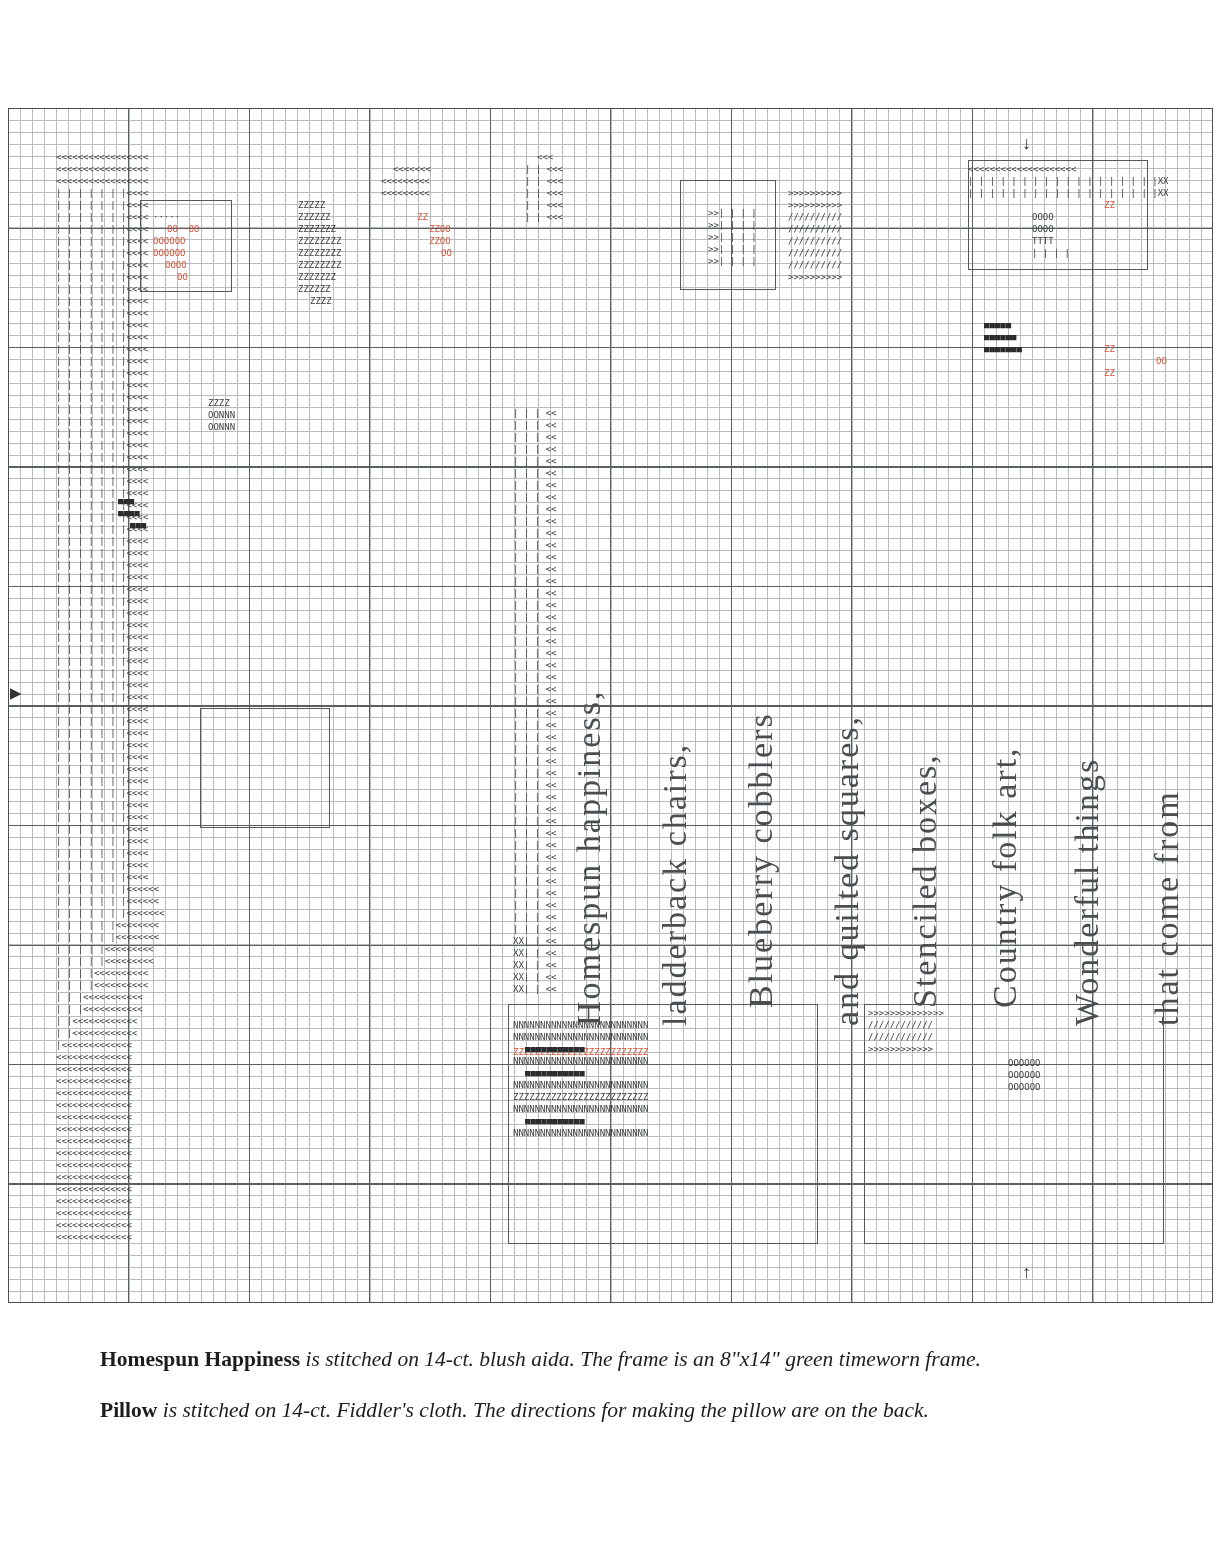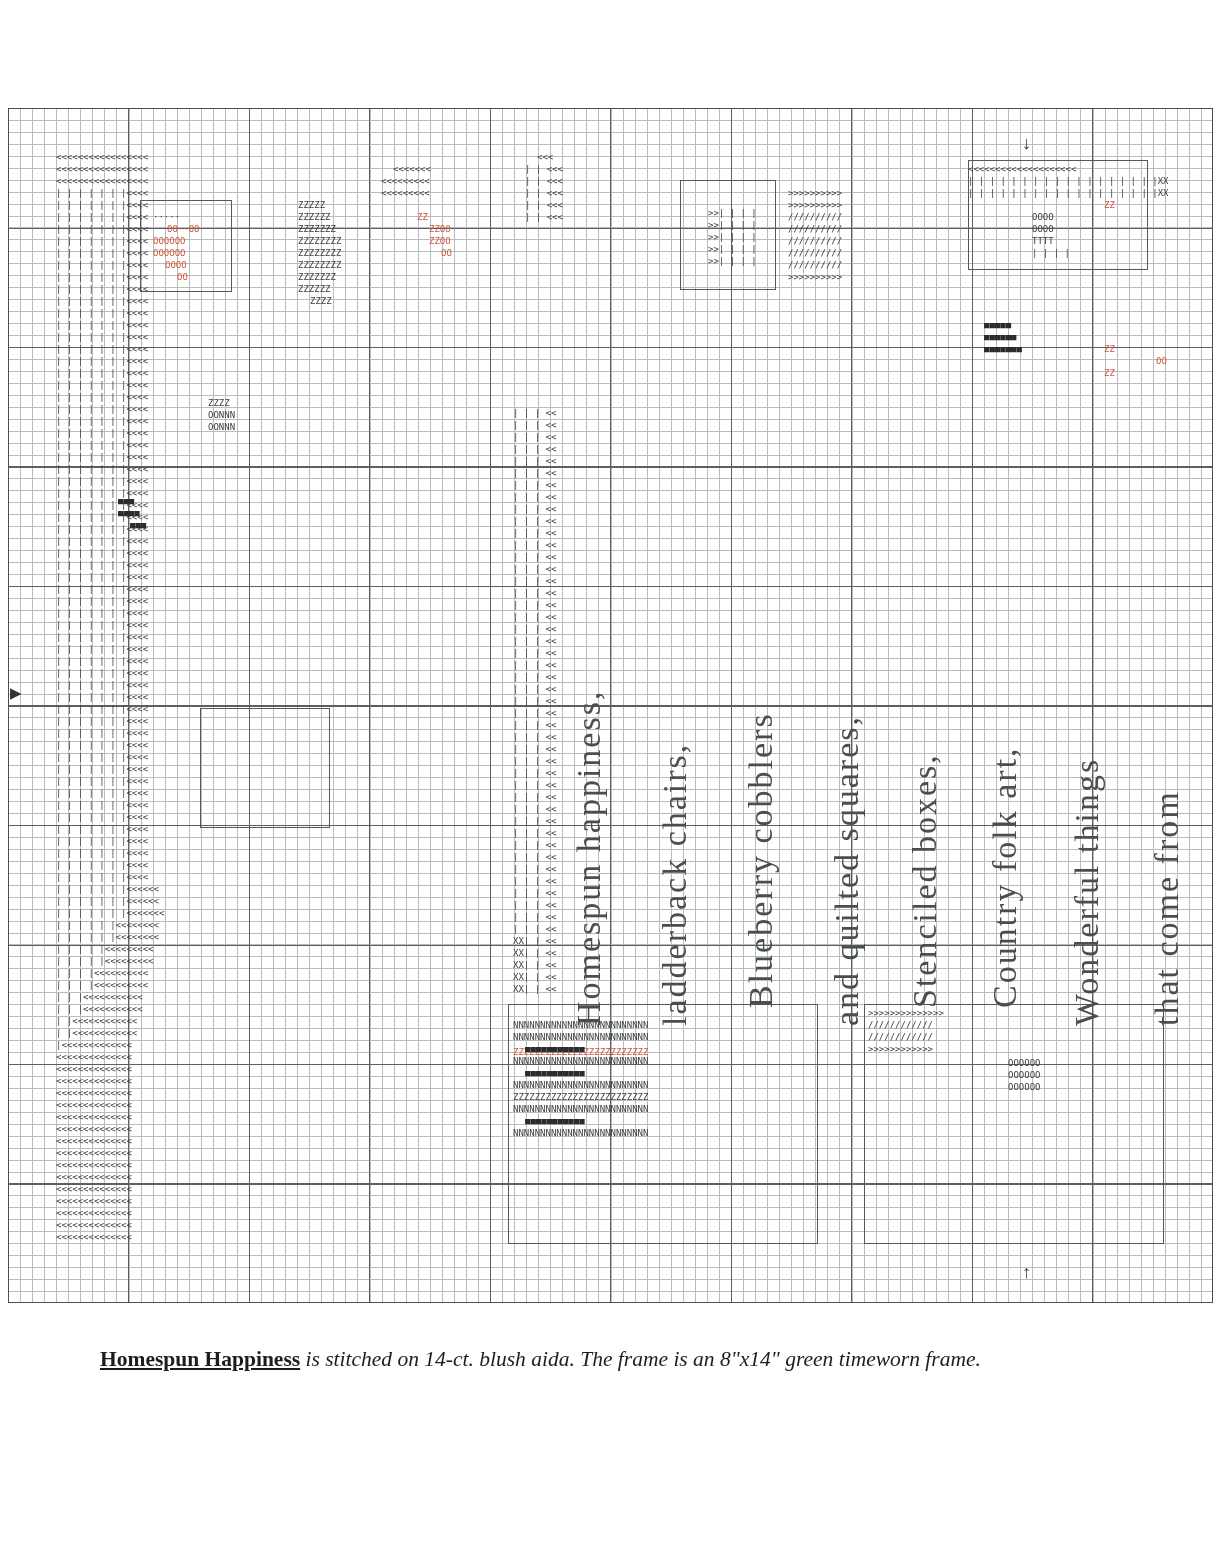--- a/index.html
+++ b/index.html
@@ -98,21 +98,21 @@
     position: absolute;
     left: 100px;
     top: 1345px;
     width: 1000px;
     font-family: "Liberation Serif", serif;
     font-size: 21.5px;
     line-height: 29px;
     color: #1d1d1d;
   }
   #captions p { margin: 0 0 22px 0; }
-  #captions .bold { font-weight: bold; font-style: normal; text-decoration: underline; }
+  #captions .bold { font-weight: bold; font-style: normal; }
   #captions .ital { font-style: italic; }
 </style>
 </head>
 <body>
 
 <div id="chart-area">
 
   <div id="grid-fine"></div>
   <div id="grid-heavy"></div>
   <div id="grid-border"></div>
@@ -378,13 +378,16 @@
 
   <div class="arrow" style="left:1014px; top:26px;">↓</div>
   <div class="arrow" style="left:1014px; top:1155px;">↑</div>
   <div class="arrow" style="left:2px; top:578px; font-size:15px;">▶</div>
 </div>
 
 <div id="captions">
   <p>
     <span class="bold">Homespun Happiness</span><span class="ital"> is stitched on 14-ct. blush aida. The frame is an 8"x14" green timeworn frame.</span>
   </p>
+  <p>
+    <span class="bold">Pillow</span><span class="ital"> is stitched on 14-ct. Fiddler's cloth. The directions for making the pillow are on the back.</span>
+  </p>
 </div>
 
 </body></html>

